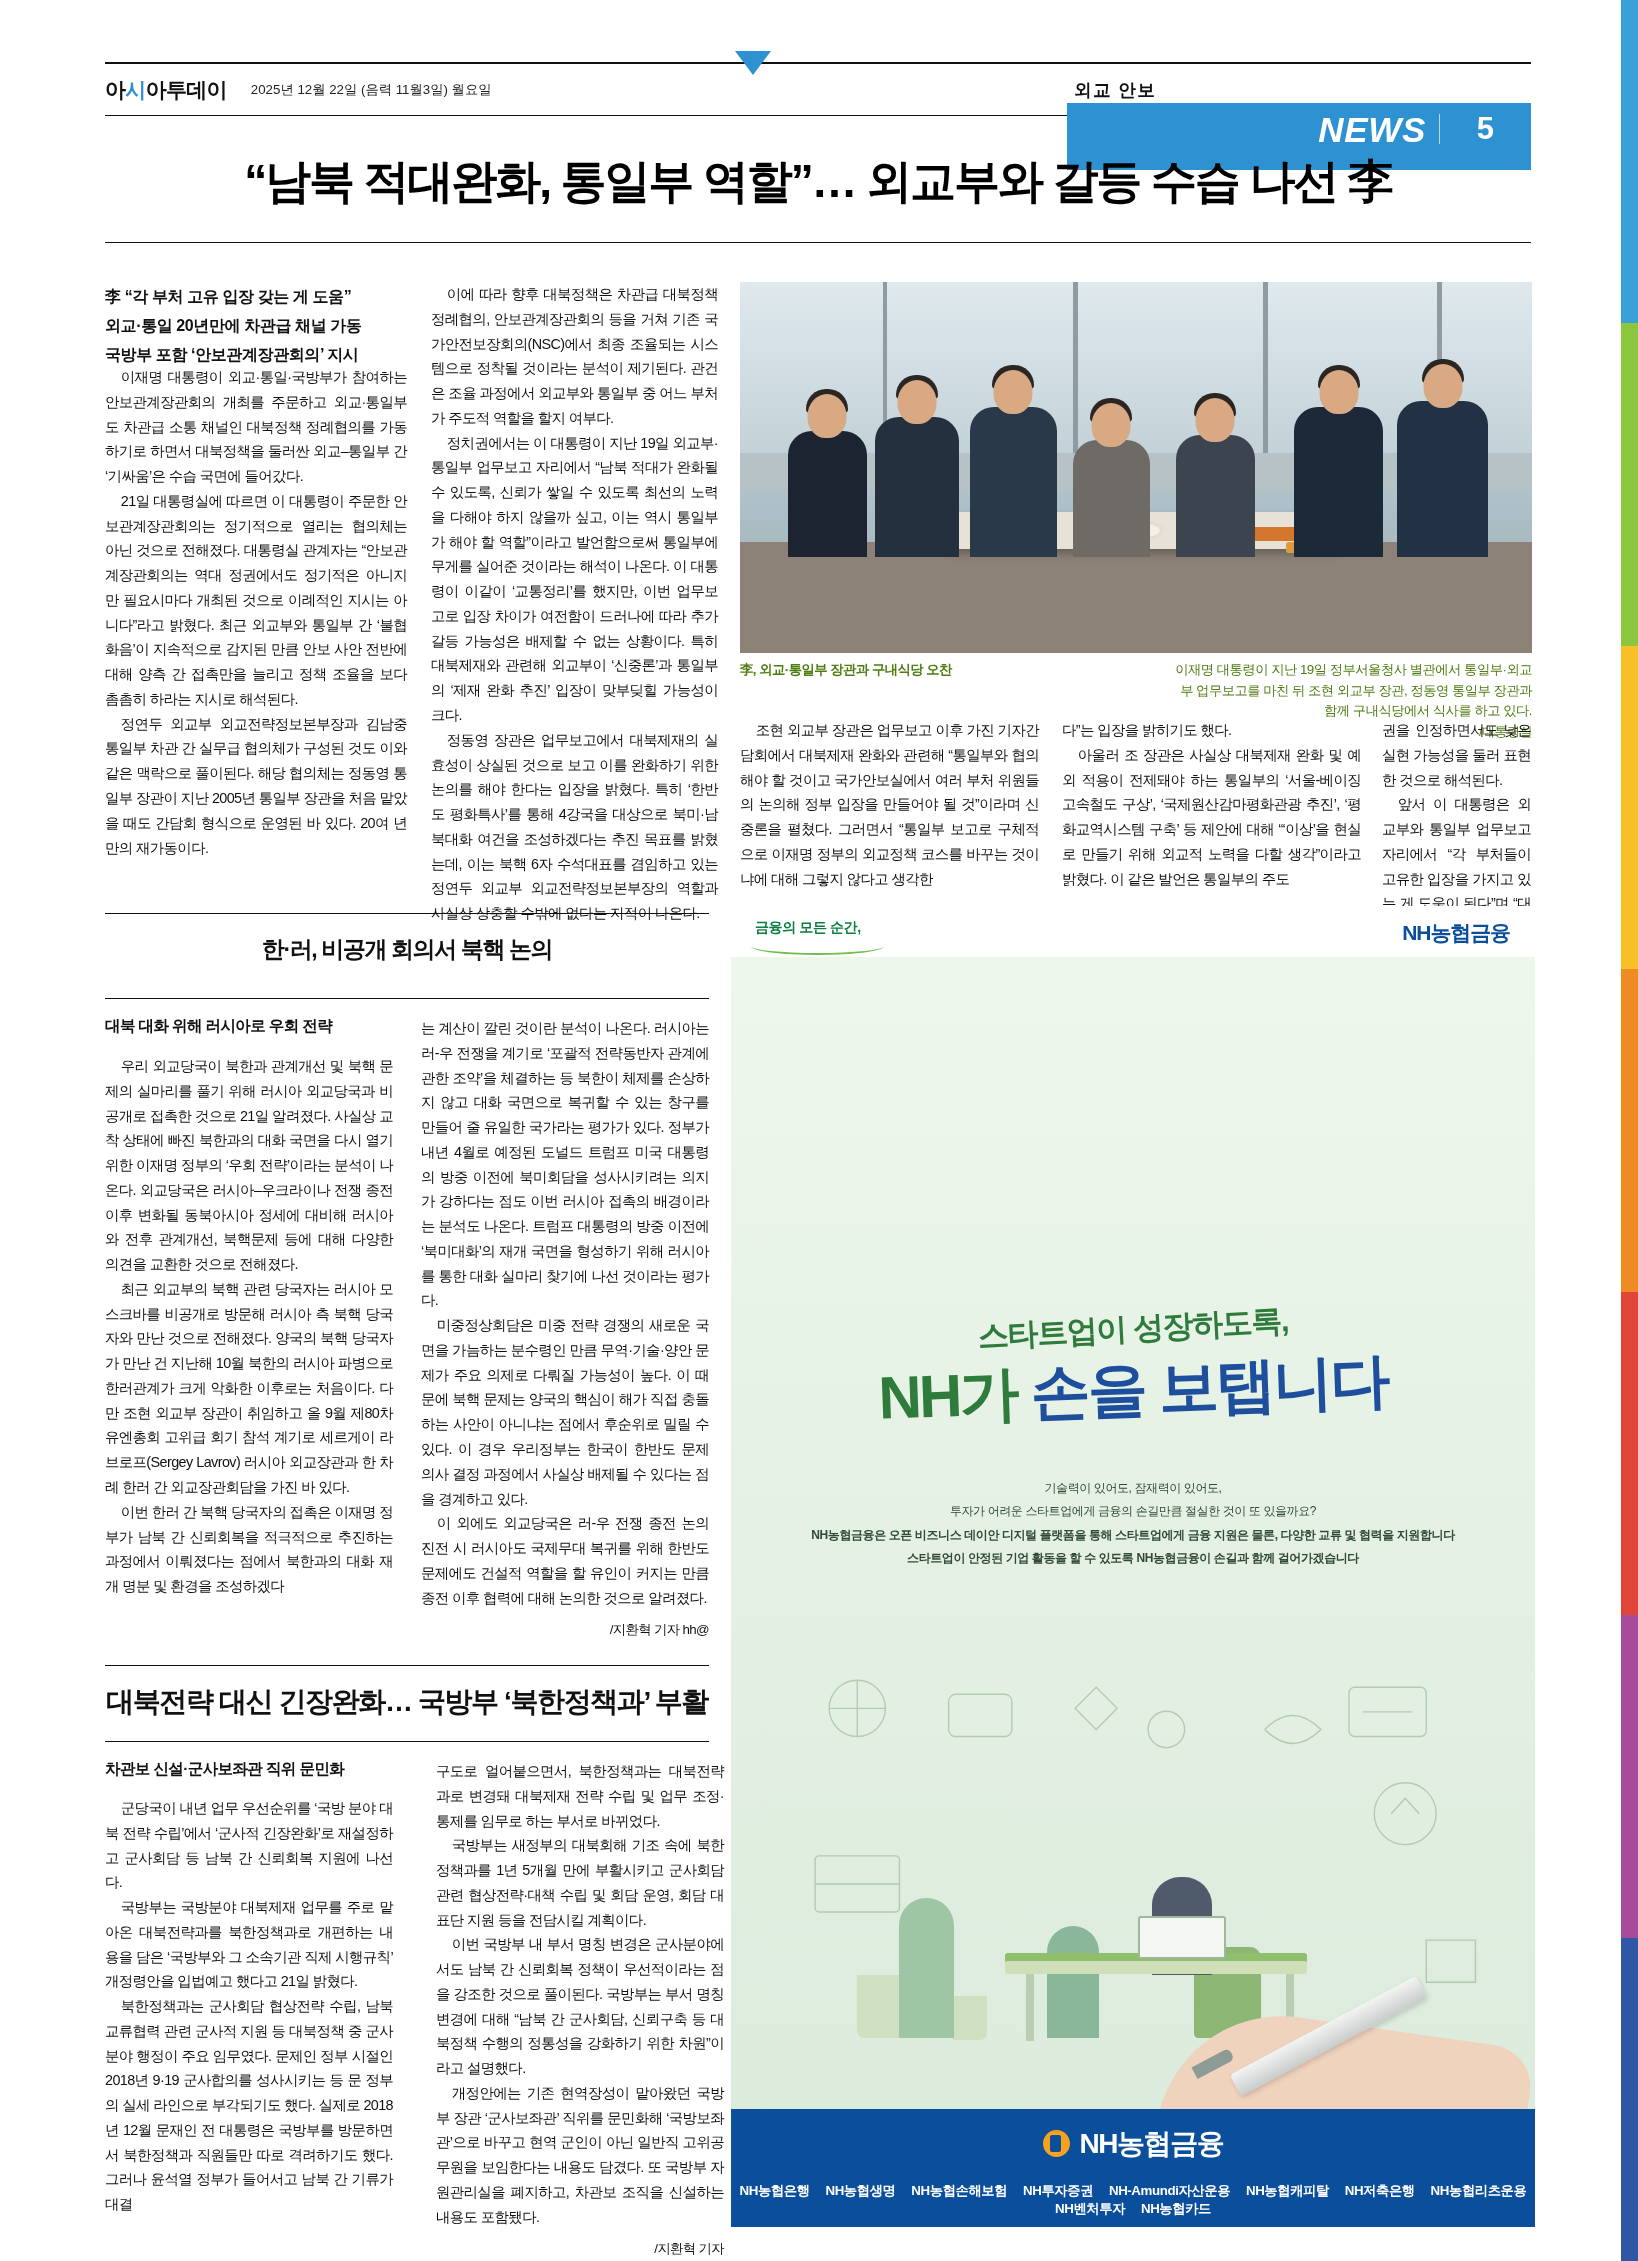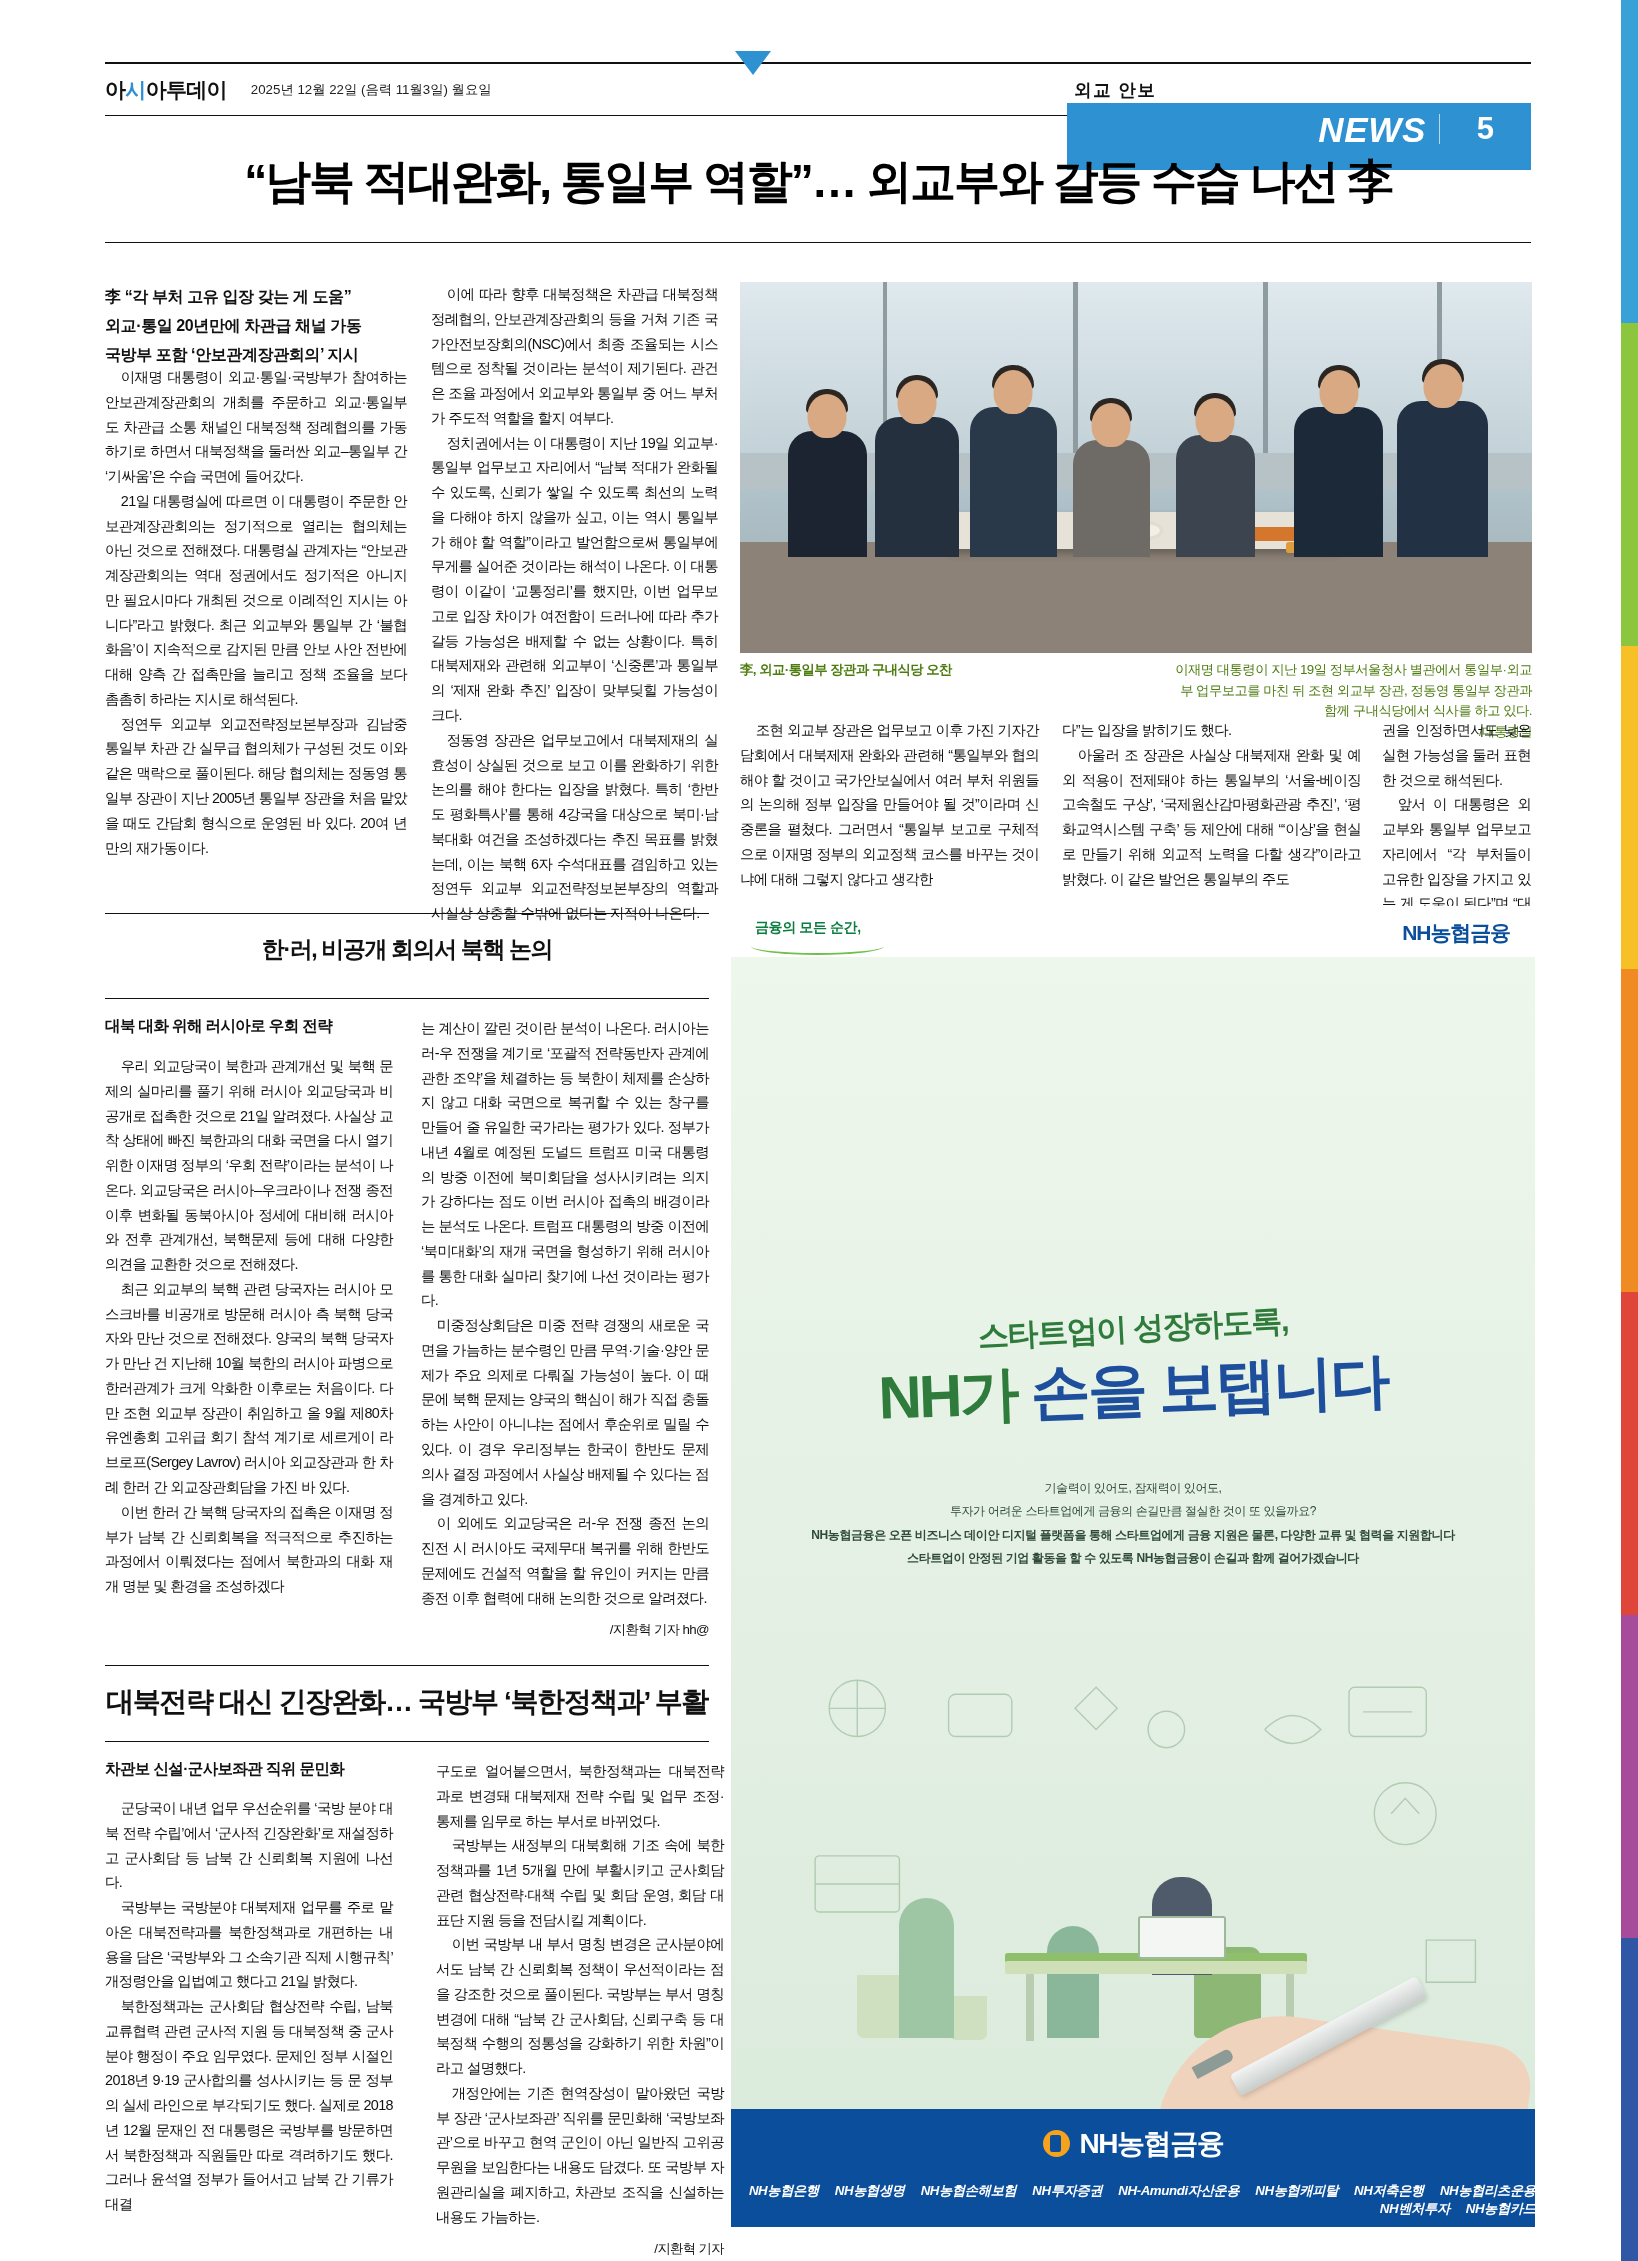--- a/index.html
+++ b/index.html
@@ -107,21 +107,21 @@
   .ad-pen{position:absolute;left:450px;top:379px;width:211px;height:24px;background:linear-gradient(180deg,#f2f4f3,#c8cdcb);border-radius:4.2px;transform:rotate(-28deg);box-shadow:0 2.8px 5.6px rgba(0,0,0,.15);}
   .ad-pen-tip{position:absolute;left:419px;top:412px;width:42px;height:12.6px;background:#8d9b97;border-radius:0 5.6px 5.6px 0;transform:rotate(-28deg);}
   .ad-hand{position:absolute;left:379px;top:379px;width:365px;height:295px;background:#f0d3bd;border-radius:126px 42px 28px 140px;transform:rotate(8deg);}
   .ad-cuff{position:absolute;left:618px;top:562px;width:183px;height:119px;background:#e9edf2;border-radius:28px;transform:rotate(18deg);}
   .ad-sketch{position:absolute;left:0;top:0;width:100%;height:100%;opacity:.35;}
 
   .ad-bottom{position:absolute;left:0;bottom:0;width:100%;height:118px;background:#0b4e9b;color:#fff;}
   .ad-bottom .blogo{position:absolute;left:0;top:15.5px;width:100%;text-align:center;font-size:28px;font-weight:bold;letter-spacing:-1.4px;}
   .ad-bottom .blogo .mark{display:inline-block;width:27px;height:27px;border-radius:50%;background:#f6a21d;margin-right:9.8px;vertical-align:-4.2px;position:relative;}
   .ad-bottom .blogo .mark:after{content:"";position:absolute;left:7.7px;top:4.9px;width:11.2px;height:17px;background:#0b4e9b;border-radius:2.1px;}
-  .ad-bottom .subs{position:absolute;left:7px;top:73px;width:100%;text-align:right;font-size:13.3px;letter-spacing:-0.4px;font-style:italic;}
+  .ad-bottom .subs{position:absolute;left:0;top:73px;width:100%;text-align:center;font-size:13.3px;letter-spacing:-0.4px;}
   .ad-bottom .subs span{margin:0 6.3px;font-weight:bold;}
 </style>
 </head>
 <body>
 
 <div class="page">
 
   <div class="edge-strip">
     <div style="background:#3aa0d8"></div>
     <div style="background:#8cc63f"></div>
@@ -254,21 +254,21 @@
   <div class="mini-kicker" id="b-kick">차관보 신설·군사보좌관 직위 문민화</div>
   <div class="col" id="bc1">
     <p>군당국이 내년 업무 우선순위를 ‘국방 분야 대북 전략 수립’에서 ‘군사적 긴장완화’로 재설정하고 군사회담 등 남북 간 신뢰회복 지원에 나선다.</p>
     <p>국방부는 국방분야 대북제재 업무를 주로 맡아온 대북전략과를 북한정책과로 개편하는 내용을 담은 ‘국방부와 그 소속기관 직제 시행규칙’ 개정령안을 입법예고 했다고 21일 밝혔다.</p>
     <p>북한정책과는 군사회담 협상전략 수립, 남북 교류협력 관련 군사적 지원 등 대북정책 중 군사분야 행정이 주요 임무였다. 문제인 정부 시절인 2018년 9·19 군사합의를 성사시키는 등 문 정부의 실세 라인으로 부각되기도 했다. 실제로 2018년 12월 문재인 전 대통령은 국방부를 방문하면서 북한정책과 직원들만 따로 격려하기도 했다. 그러나 윤석열 정부가 들어서고 남북 간 기류가 대결</p>
   </div>
   <div class="col" id="bc2">
     <p class="noind">구도로 얼어붙으면서, 북한정책과는 대북전략과로 변경돼 대북제재 전략 수립 및 업무 조정·통제를 임무로 하는 부서로 바뀌었다.</p>
     <p>국방부는 새정부의 대북회해 기조 속에 북한정책과를 1년 5개월 만에 부활시키고 군사회담 관련 협상전략·대책 수립 및 회담 운영, 회담 대표단 지원 등을 전담시킬 계획이다.</p>
     <p>이번 국방부 내 부서 명칭 변경은 군사분야에서도 남북 간 신뢰회복 정책이 우선적이라는 점을 강조한 것으로 풀이된다. 국방부는 부서 명칭 변경에 대해 “남북 간 군사회담, 신뢰구축 등 대북정책 수행의 정통성을 강화하기 위한 차원”이라고 설명했다.</p>
-    <p>개정안에는 기존 현역장성이 맡아왔던 국방부 장관 ‘군사보좌관’ 직위를 문민화해 ‘국방보좌관’으로 바꾸고 현역 군인이 아닌 일반직 고위공무원을 보임한다는 내용도 담겼다. 또 국방부 자원관리실을 폐지하고, 차관보 조직을 신설하는 내용도 가늠하는.</p>
+    <p>개정안에는 기존 현역장성이 맡아왔던 국방부 장관 ‘군사보좌관’ 직위를 문민화해 ‘국방보좌관’으로 바꾸고 현역 군인이 아닌 일반직 고위공무원을 보임한다는 내용도 담겼다. 또 국방부 자원관리실을 폐지하고, 차관보 조직을 신설하는 내용도 포함됐다.</p>
     <div class="byline">/지환혁 기자</div>
   </div>
 
   <div class="ad">
     <div class="ad-top">
       <div class="ad-mom">금융의 모든 순간,</div>
       <div class="ad-swoosh"></div>
       <div class="ad-logo"><span class="nh">NH농협금융</span></div>
     </div>
 

